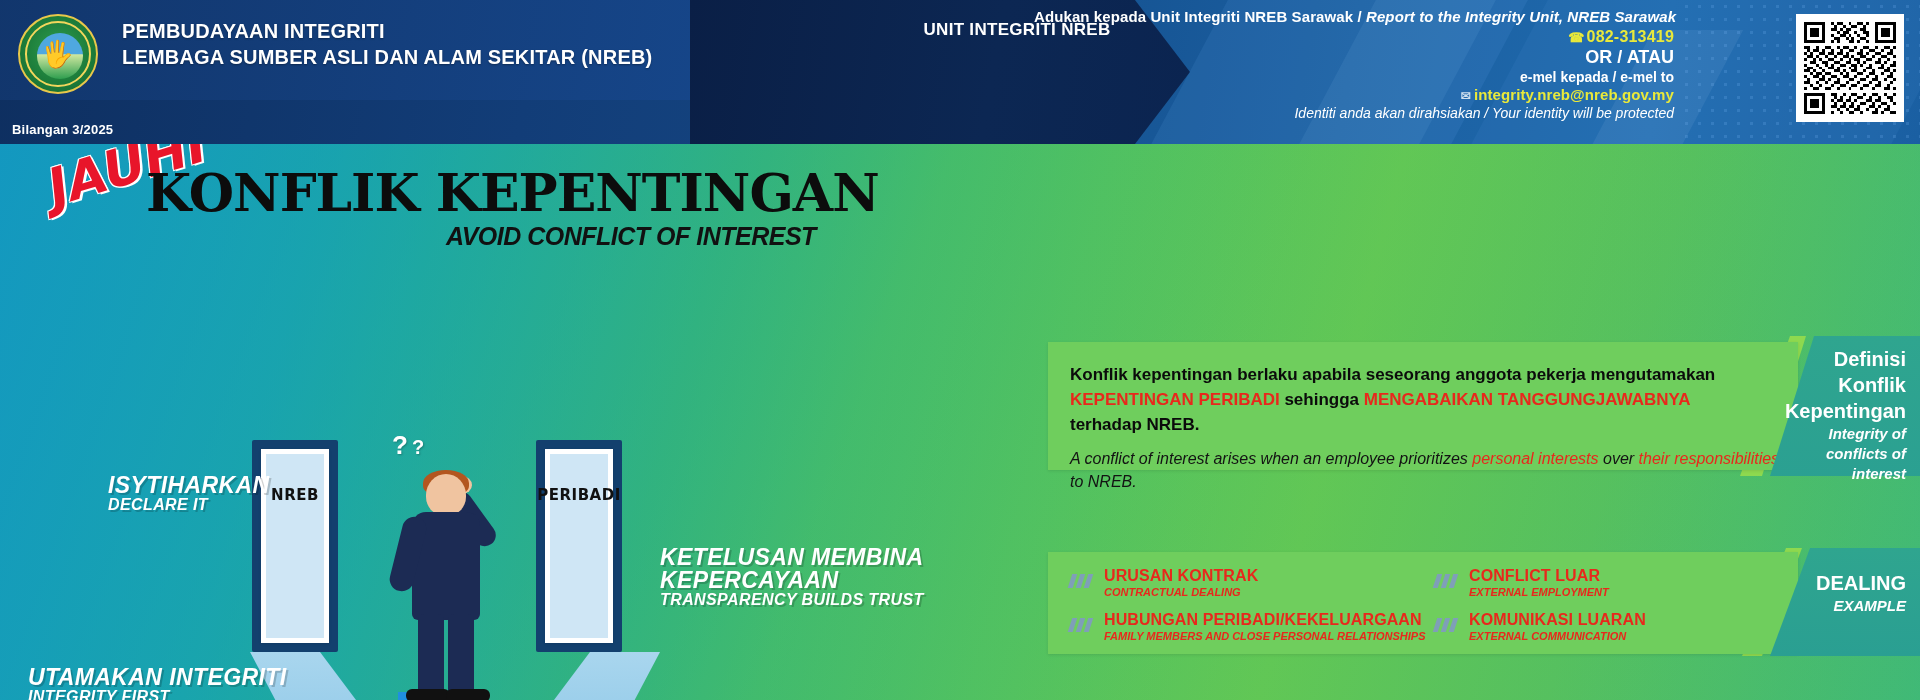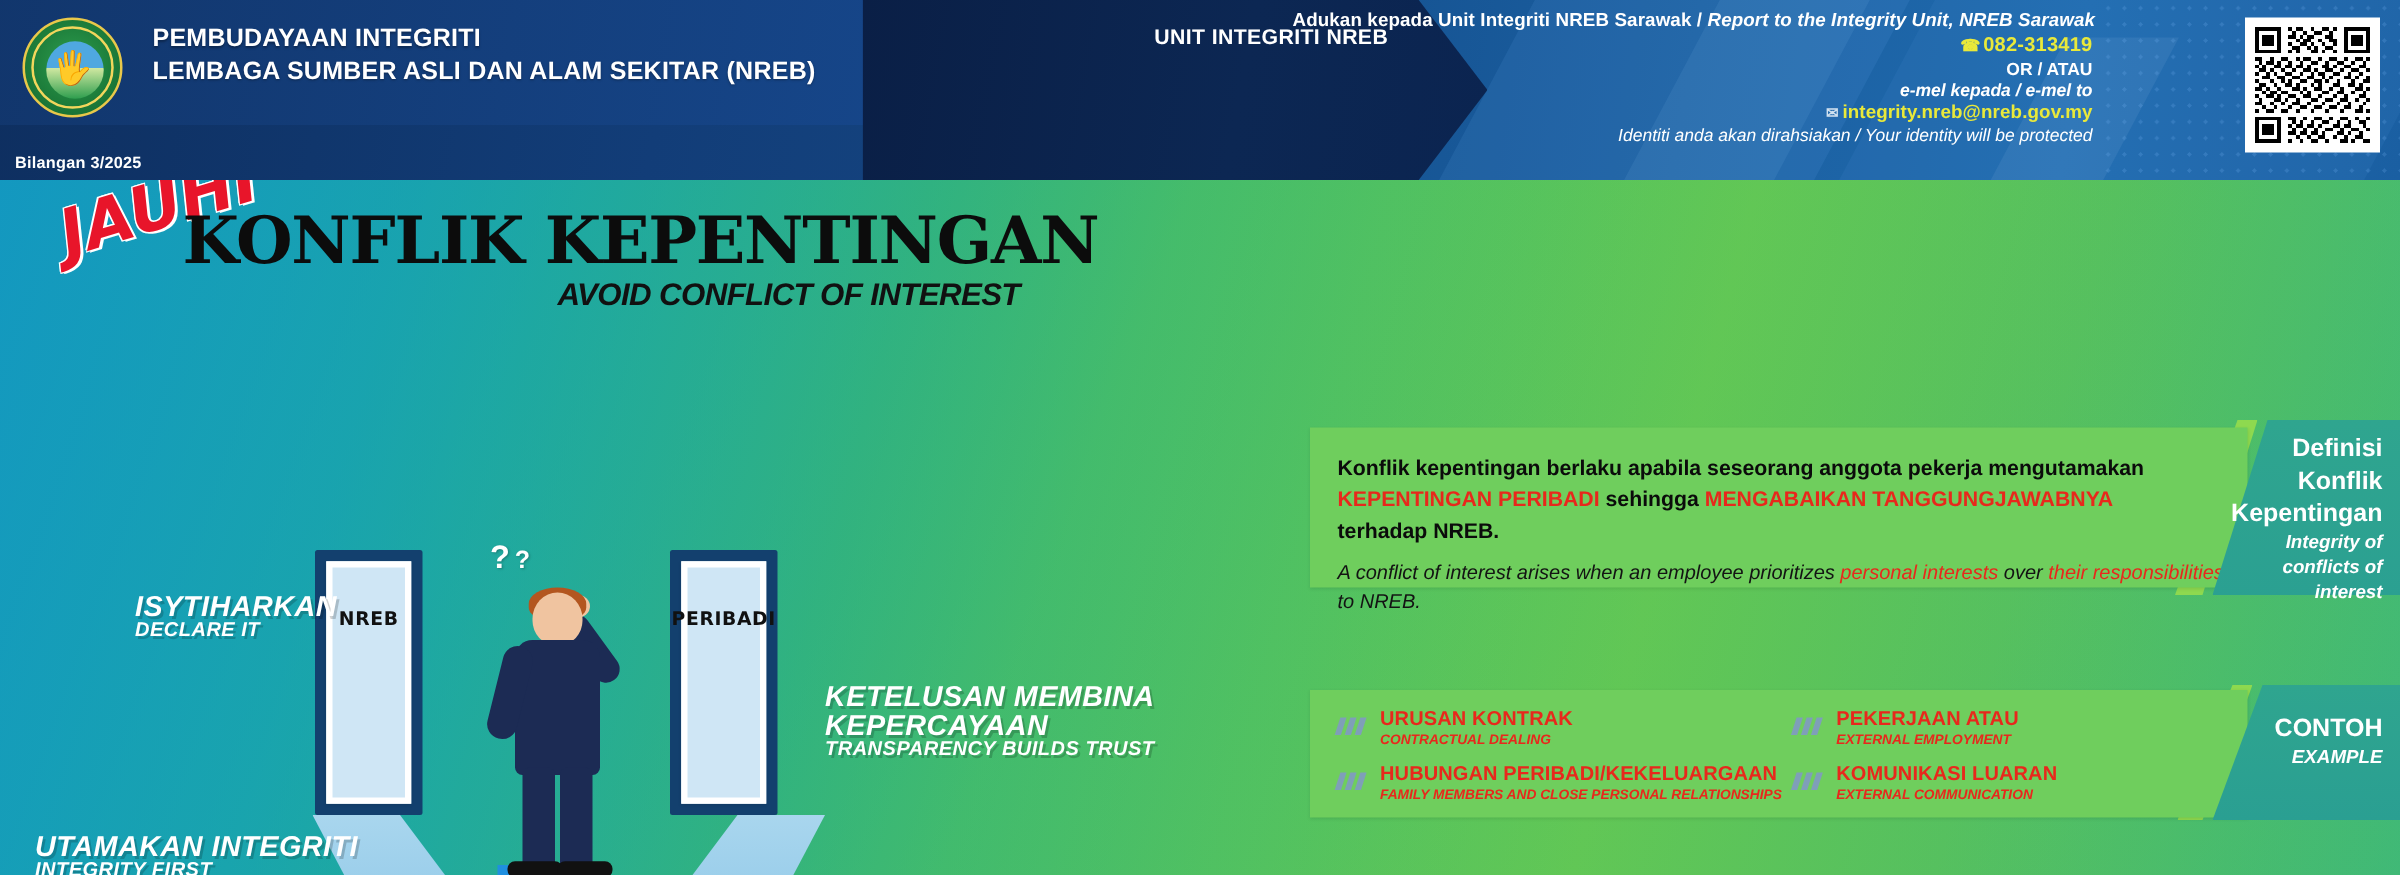--- a/index.html
+++ b/index.html
@@ -86,22 +86,22 @@
   }
 
   .hdr-right {
     position: absolute; right: 246px; top: 8px; width: 640px; text-align: right;
     color: #ffffff;
   }
   .hdr-right .line1 { font-size: 15px; font-weight: 700; letter-spacing: .1px; white-space: nowrap; }
   .hdr-right .line1 .en { font-style: italic; }
   .hdr-right .phone { font-size: 16px; font-weight: 700; color: #e9e93a; margin-top: 3px; letter-spacing: .2px; }
   .hdr-right .phone .ic { color: #e9e93a; font-size: 13px; margin-right: 2px; }
-  .hdr-right .oratau { font-size: 14px; font-weight: 700; margin-top: 1px; }
-  .hdr-right .emel { font-size: 14px; font-weight: 700; margin-top: 1px; font-style: italic; }
+  .hdr-right .oratau { font-size: 18px; font-weight: 700; margin-top: 1px; }
+  .hdr-right .emel { font-size: 14px; font-weight: 700; margin-top: 1px; }
   .hdr-right .email { font-size: 15px; font-weight: 700; color: #e9e93a; margin-top: 1px; letter-spacing: .1px; }
   .hdr-right .email .mailic { color: #cfe0ef; font-size: 12px; margin-right: 3px; }
   .hdr-right .ident { font-size: 14px; font-weight: 400; font-style: italic; margin-top: 2px; }
 
   .qr {
     position: absolute; right: 16px; top: 14px; width: 108px; height: 108px;
     background: #ffffff; padding: 5px;
   }
   .qr svg { display: block; width: 98px; height: 98px; }
 
@@ -626,21 +626,21 @@
             </span>
           <div class="ex-ms">URUSAN KONTRAK</div>
           <div class="ex-en">CONTRACTUAL DEALING</div>
         </div>
         <div class="ex-item">
           <span class="ex-bars">
               <i></i>
               <i></i>
               <i></i>
             </span>
-          <div class="ex-ms">PEKERJAAN ATAU</div>
+          <div class="ex-ms">CONFLICT LUAR</div>
           <div class="ex-en">EXTERNAL EMPLOYMENT</div>
         </div>
         <div class="ex-item">
           <span class="ex-bars">
               <i></i>
               <i></i>
               <i></i>
             </span>
           <div class="ex-ms">HUBUNGAN PERIBADI/KEKELUARGAAN</div>
           <div class="ex-en">FAMILY MEMBERS AND CLOSE PERSONAL RELATIONSHIPS</div>
@@ -652,19 +652,19 @@
               <i></i>
             </span>
           <div class="ex-ms">KOMUNIKASI LUARAN</div>
           <div class="ex-en">EXTERNAL COMMUNICATION</div>
         </div>
       </div>
     </div>
     <div class="tab t2">
       <div class="tab-shape"></div>
       <div class="tab-txt">
-        <div class="tab-ms">CONTOH</div>
+        <div class="tab-ms">DEALING</div>
         <div class="tab-en">EXAMPLE</div>
       </div>
     </div>
 
   </div>
 </div>
 
 </body></html>

